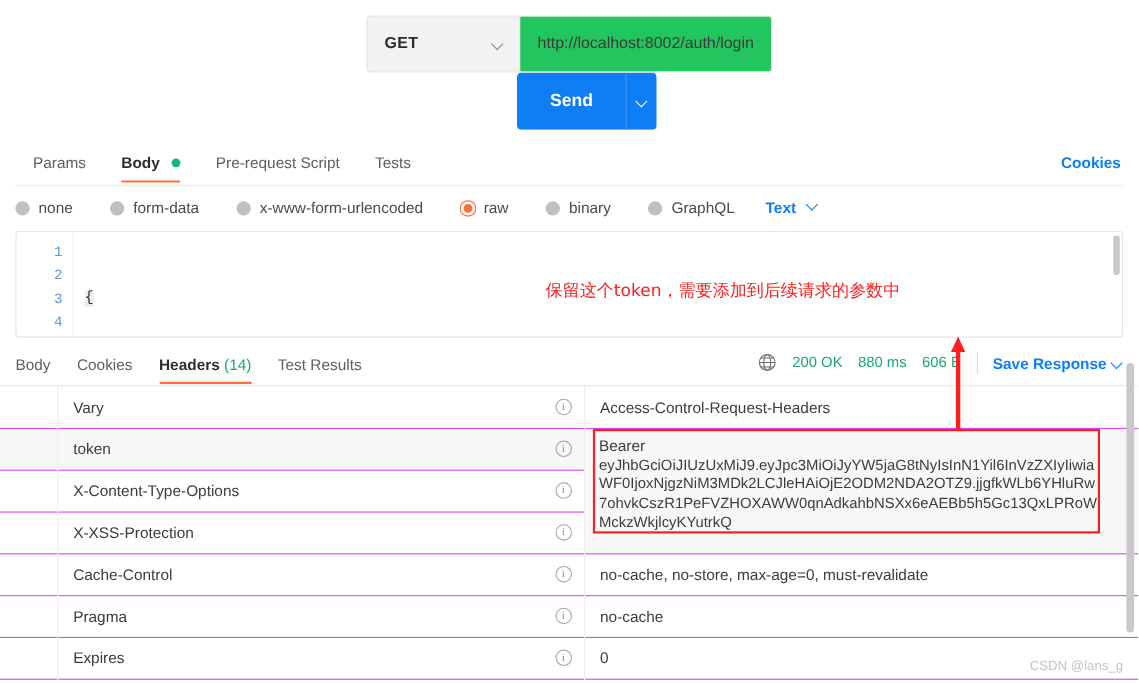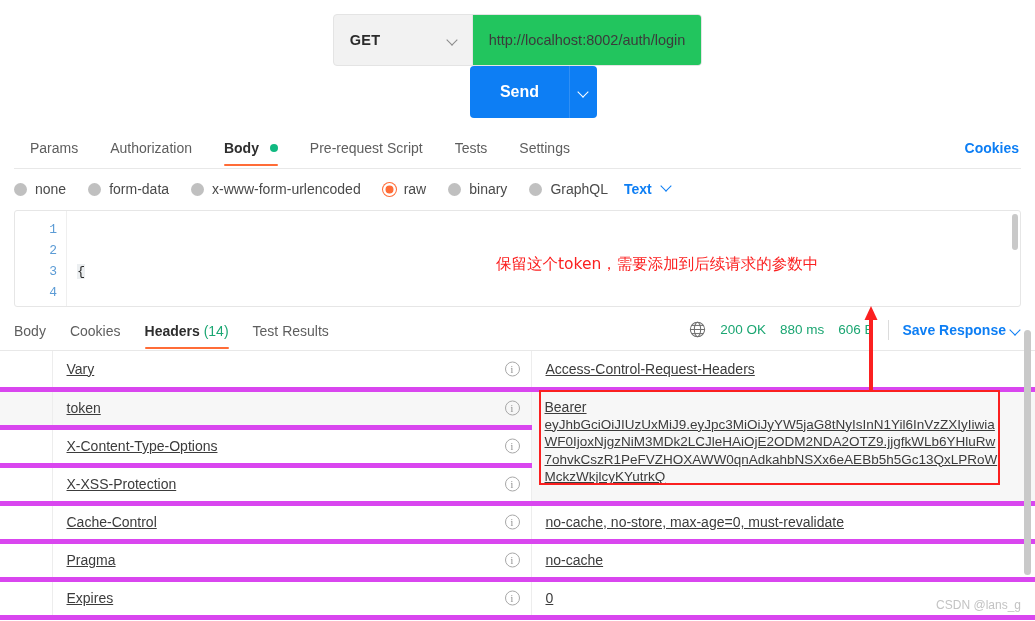--- a/index.html
+++ b/index.html
@@ -85,21 +85,21 @@
     margin-left: auto; color: #0d7ef4; font-weight: bold; font-size: 14px;
     padding: 8px 2px 12px 0; cursor: pointer;
   }
   .tabs-underline {
     height: 1px; background: #e8e8e8; margin: 0 14px;
   }
 
   
   .radio-row {
     display: flex; align-items: center; padding: 12px 14px 13px 14px;
-    gap: 0;
+    gap: 12px;
   }
   .radio-item {
     display: flex; align-items: center; margin-right: 22px; cursor: pointer;
     font-size: 14px; color: #4a4a4a;
   }
   .radio {
     width: 13px; height: 13px; border-radius: 50%;
     background: #c0c0c0; margin-right: 8px; flex: none;
   }
   .radio.sel { background: #ff6c37; box-shadow: inset 0 0 0 2.5px #fff, 0 0 0 1px #ff6c37; }
@@ -163,21 +163,21 @@
   .meta-sep { width: 1px; height: 20px; background: #dcdcdc; }
   .save-resp {
     color: #0d7ef4; font-weight: bold; font-size: 14px; cursor: pointer;
     display: flex; align-items: center; gap: 5px;
   }
   .save-resp .chev::before { border-color: #0d7ef4; }
   .resp-divider { height: 1px; background: #e8e8e8; }
 
   
   .tbl { width: 100%; border-collapse: collapse; table-layout: fixed; }
-  .tbl tr { border-bottom: 5px solid #d946ef; text-decoration: underline; }
+  .tbl tr { border-bottom: 1px solid #d946ef; }
   .tbl tr.alt { background: #f7f7f7; }
   .c-gutter { width: 52px; border-right: 1px solid #ededed; }
   .c-key { width: 479px; border-right: 1px solid #ededed; position: relative; }
   .c-val { }
   .tbl td { height: 38px; vertical-align: middle; }
   .key-txt { padding-left: 13px; font-size: 14px; color: #3c3c3c; }
   .val-txt { padding-left: 13px; font-size: 14px; color: #3c3c3c; }
   .info-ico {
     position: absolute; right: 11px; top: 50%; transform: translateY(-50%);
     width: 15px; height: 15px; border-radius: 50%;
@@ -225,28 +225,26 @@
   <div class="send-group">
     <div class="send-btn">Send</div>
     <div class="send-caret">
       <span class="chev"></span>
     </div>
   </div>
 </div>
 
 <div class="req-tabs">
   <div class="tab"><span>Params</span></div>
-  <div class="tab"><span>Authorization</span></div>
   <div class="tab active">
     <span>Body</span>
     <span class="dot-green"></span>
   </div>
   <div class="tab"><span>Pre-request Script</span></div>
   <div class="tab"><span>Tests</span></div>
-  <div class="tab"><span>Settings</span></div>
   <div class="cookies-link">Cookies</div>
 </div>
 <div class="tabs-underline"></div>
 
 <div class="radio-row">
   <div class="radio-item">
     <span class="radio"></span>
     <span>none</span>
   </div>
   <div class="radio-item">

